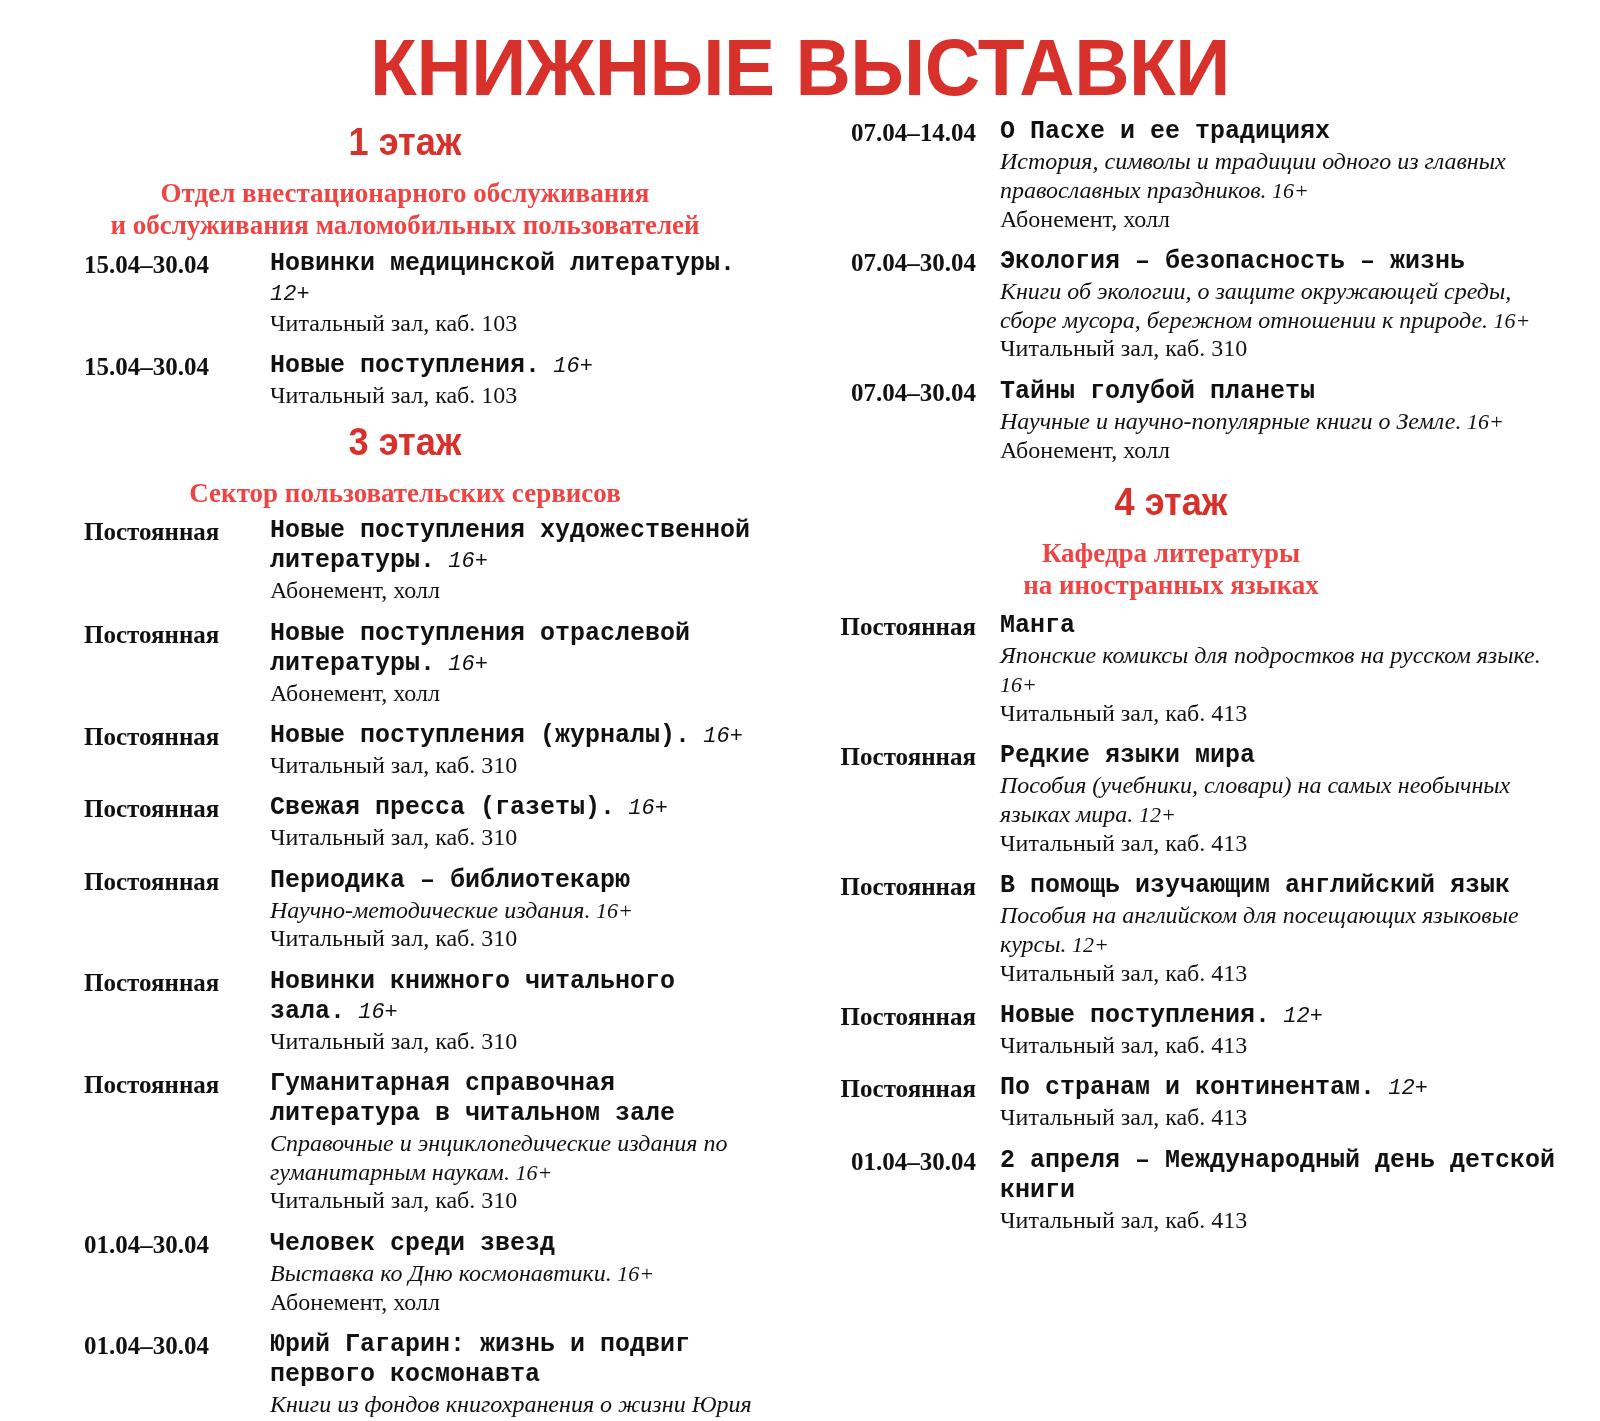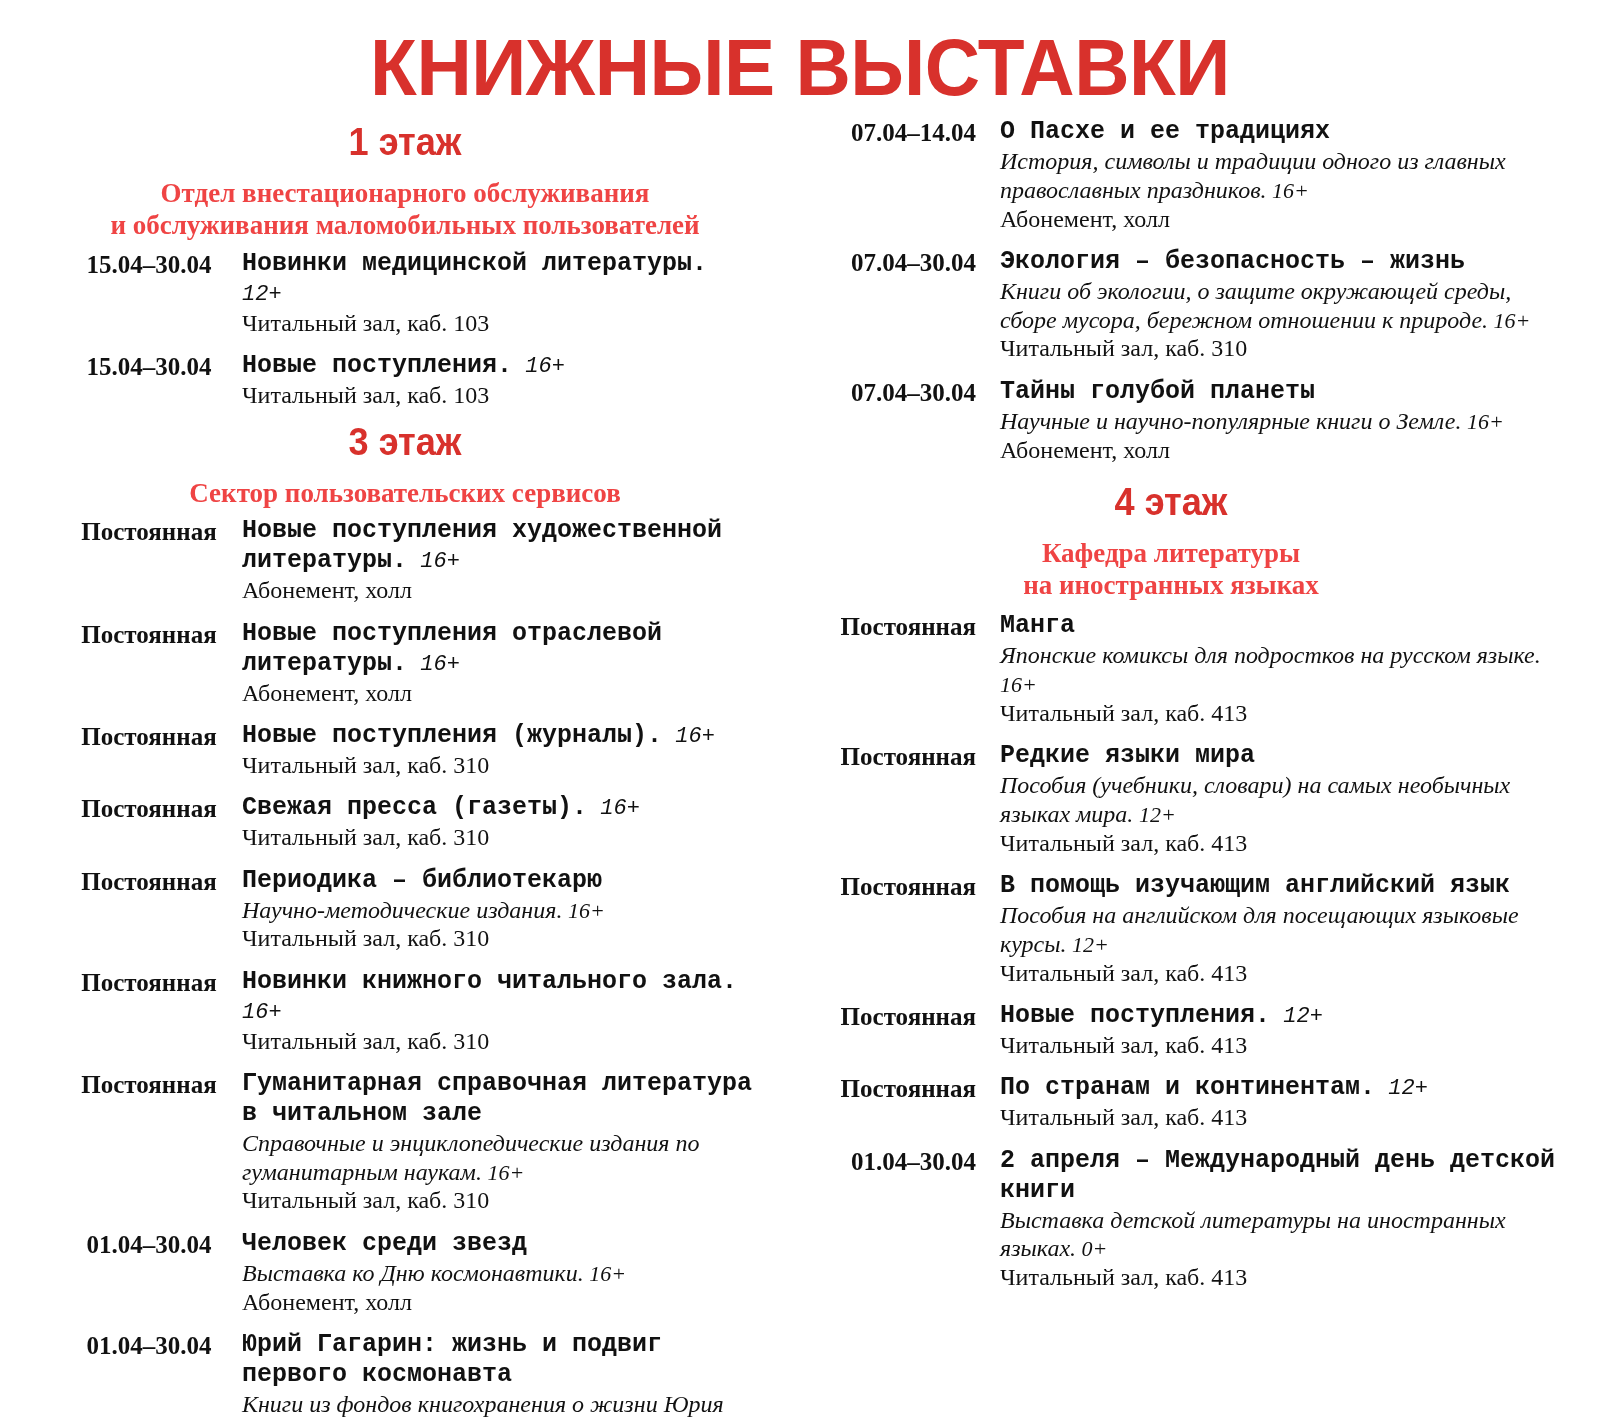--- a/index.html
+++ b/index.html
@@ -87,21 +87,22 @@
   }
   .entry-date {
     flex: 0 0 auto;
     font-weight: bold;
     font-size: 25px;
     line-height: 1.24;
     white-space: nowrap;
   }
   .col-left .entry-date {
     width: 186px;
-    text-align: center;
+    text-align: left;
+    margin-left: 28px;
   }
   .col-right .entry-date {
     width: 194px;
     text-align: right;
     padding-right: 0;
   }
   .entry-body {
     flex: 1 1 auto;
   }
   .col-left .entry-body { padding-left: 0; }
@@ -317,19 +318,18 @@
           <div class="entry-date">Постоянная</div>
           <div class="entry-body">
             <div class="entry-title"><span>По странам и континентам.</span><span class="age"> 12+</span></div>
             <div class="entry-place">Читальный зал, каб. 413</div>
           </div>
         </div>
         <div class="entry">
           <div class="entry-date">01.04–30.04</div>
           <div class="entry-body">
             <div class="entry-title"><span>2 апреля – Международный день детской книги</span></div>
-            <div class="entry-desc"><span>Выставка детской литературы на иностранных языках.</span><span class="age"> 0+</span></div>
             <div class="entry-place">Читальный зал, каб. 413</div>
           </div>
         </div>
       </div>
   </div>
 </div>
 
 </body></html>

